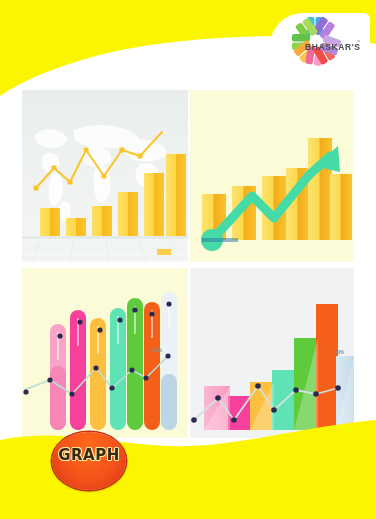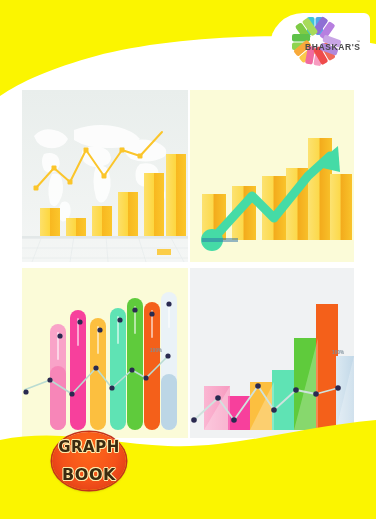--- a/index.html
+++ b/index.html
@@ -296,16 +296,15 @@
   </div>
 
   <div class="bottom-band">
     <svg width="376" height="125" viewBox="0 0 376 125">
       <path d="M0,46 C60,34 110,50 168,52 C232,55 292,34 376,26 L376,125 L0,125 Z" fill="#fbf500"></path>
     </svg>
   </div>
 
   <div class="gb-badge">
     <div class="gb-line gb-graph">GRAPH</div>
-    <div class="gb-line gb-book">BOOK</div>
   </div>
 
 </div>
 
 </body></html>

